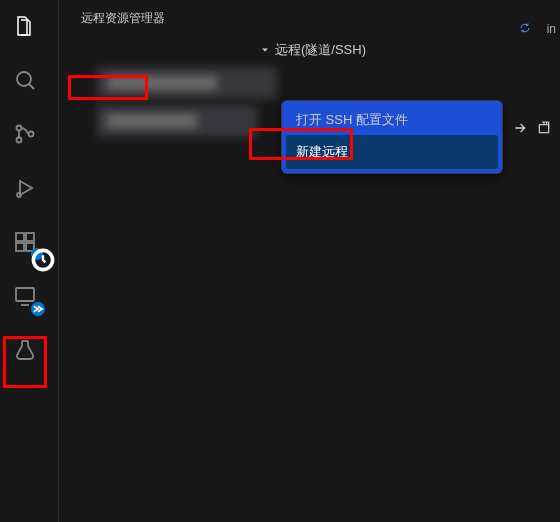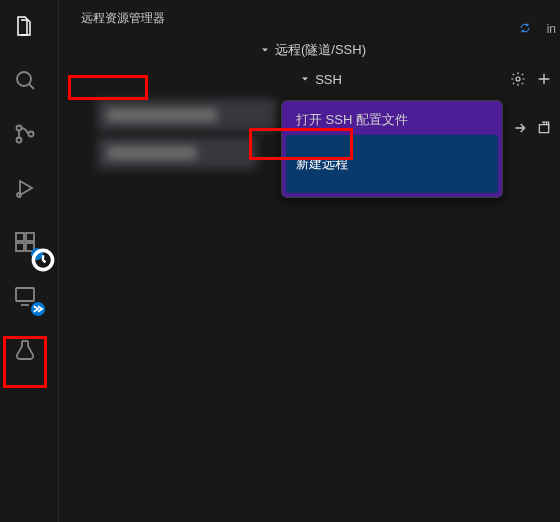--- a/index.html
+++ b/index.html
@@ -123,39 +123,39 @@
       top: 14px;
       right: 6px;
       display: flex;
       gap: 4px;
     }
     .context-menu {
       position: absolute;
       left: 222px;
       top: 100px;
       width: 222px;
-      background: #4c1d95;
+      background: #1d4ed8;
       border: 1px solid #3c3c3c;
       border-radius: 6px;
       box-shadow: 0 4px 14px rgba(0,0,0,0.6);
       padding: 4px 0;
       z-index: 10;
     }
     .context-item {
       padding: 6px 14px;
       font-size: 13px;
       color: #cccccc;
       cursor: pointer;
     }
     .context-item.hover {
       background: #0a3a6b;
       color: #ffffff;
       margin: 0 4px;
       border-radius: 3px;
-      padding: 20px 10px;
+      padding: 8px 10px;
     }
     .status-right {
       position: absolute;
       top: 22px;
       right: 4px;
       font-size: 12px;
       color: #aaaaaa;
       display: flex;
       gap: 16px;
     }
@@ -234,41 +234,20 @@
 
   <div class="tree-row root">
     <span class="chev">
       <svg width="12" height="12" viewBox="0 0 16 16" fill="currentColor">
           <path d="M4 6l4 4 4-4"></path>
         </svg>
     </span>
     <span class="label">远程(隧道/SSH)</span>
   </div>
 
-  <div class="tree-row group">
-    <span class="chev">
-      <svg width="12" height="12" viewBox="0 0 16 16" fill="currentColor">
-          <path d="M4 6l4 4 4-4"></path>
-        </svg>
-    </span>
-    <span class="label">SSH</span>
-    <div class="row-actions">
-      <span class="action-icon">
-        <svg viewBox="0 0 24 24" width="16" height="16" fill="none" stroke="currentColor" stroke-width="1.8">
-            <circle cx="12" cy="12" r="3"></circle>
-            <path d="M12 2v3M12 19v3M4.2 4.2l2.1 2.1M17.7 17.7l2.1 2.1M2 12h3M19 12h3M4.2 19.8l2.1-2.1M17.7 6.3l2.1-2.1"></path>
-          </svg>
-      </span>
-      <span class="action-icon">
-        <svg viewBox="0 0 24 24" width="16" height="16" fill="none" stroke="currentColor" stroke-width="2">
-            <path d="M12 4v16M4 12h16"></path>
-          </svg>
-      </span>
-    </div>
-  </div>
 
   <div class="hosts">
     <div class="host-item">
       <div class="host-text-placeholder"></div>
     </div>
     <div class="host-item" style="width:160px">
       <div class="host-text-placeholder" style="width:90px"></div>
     </div>
   </div>
 

